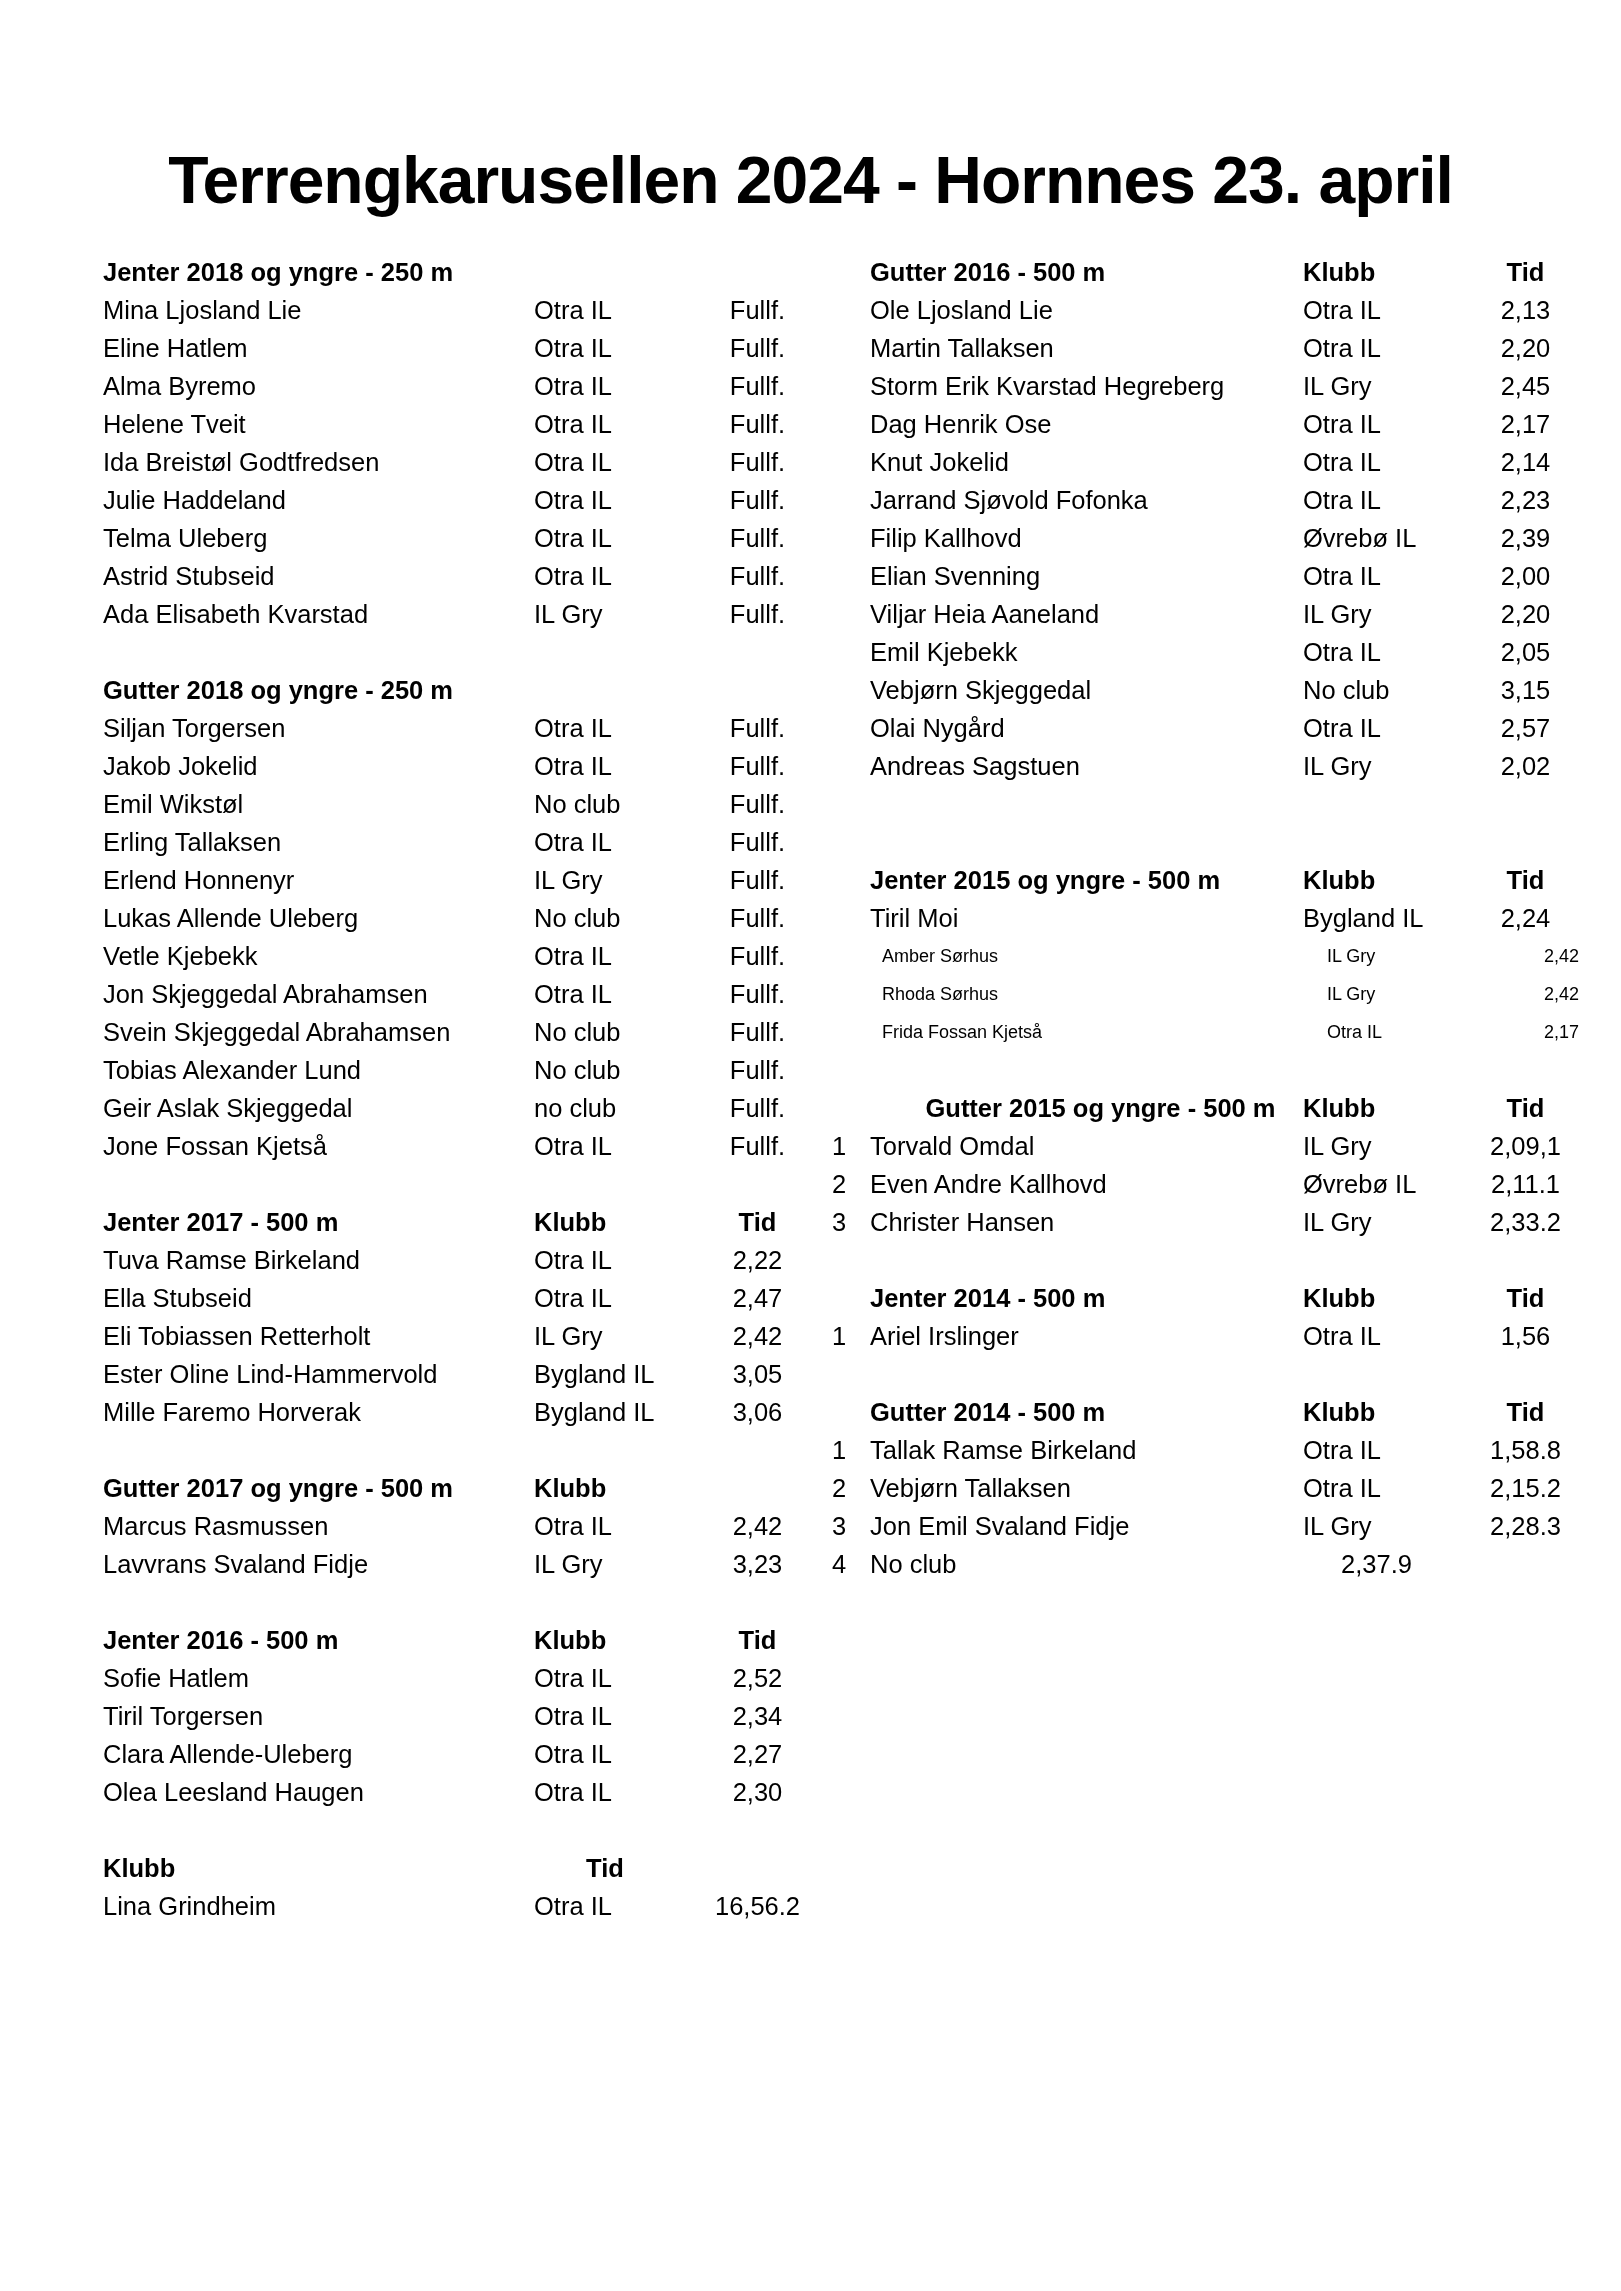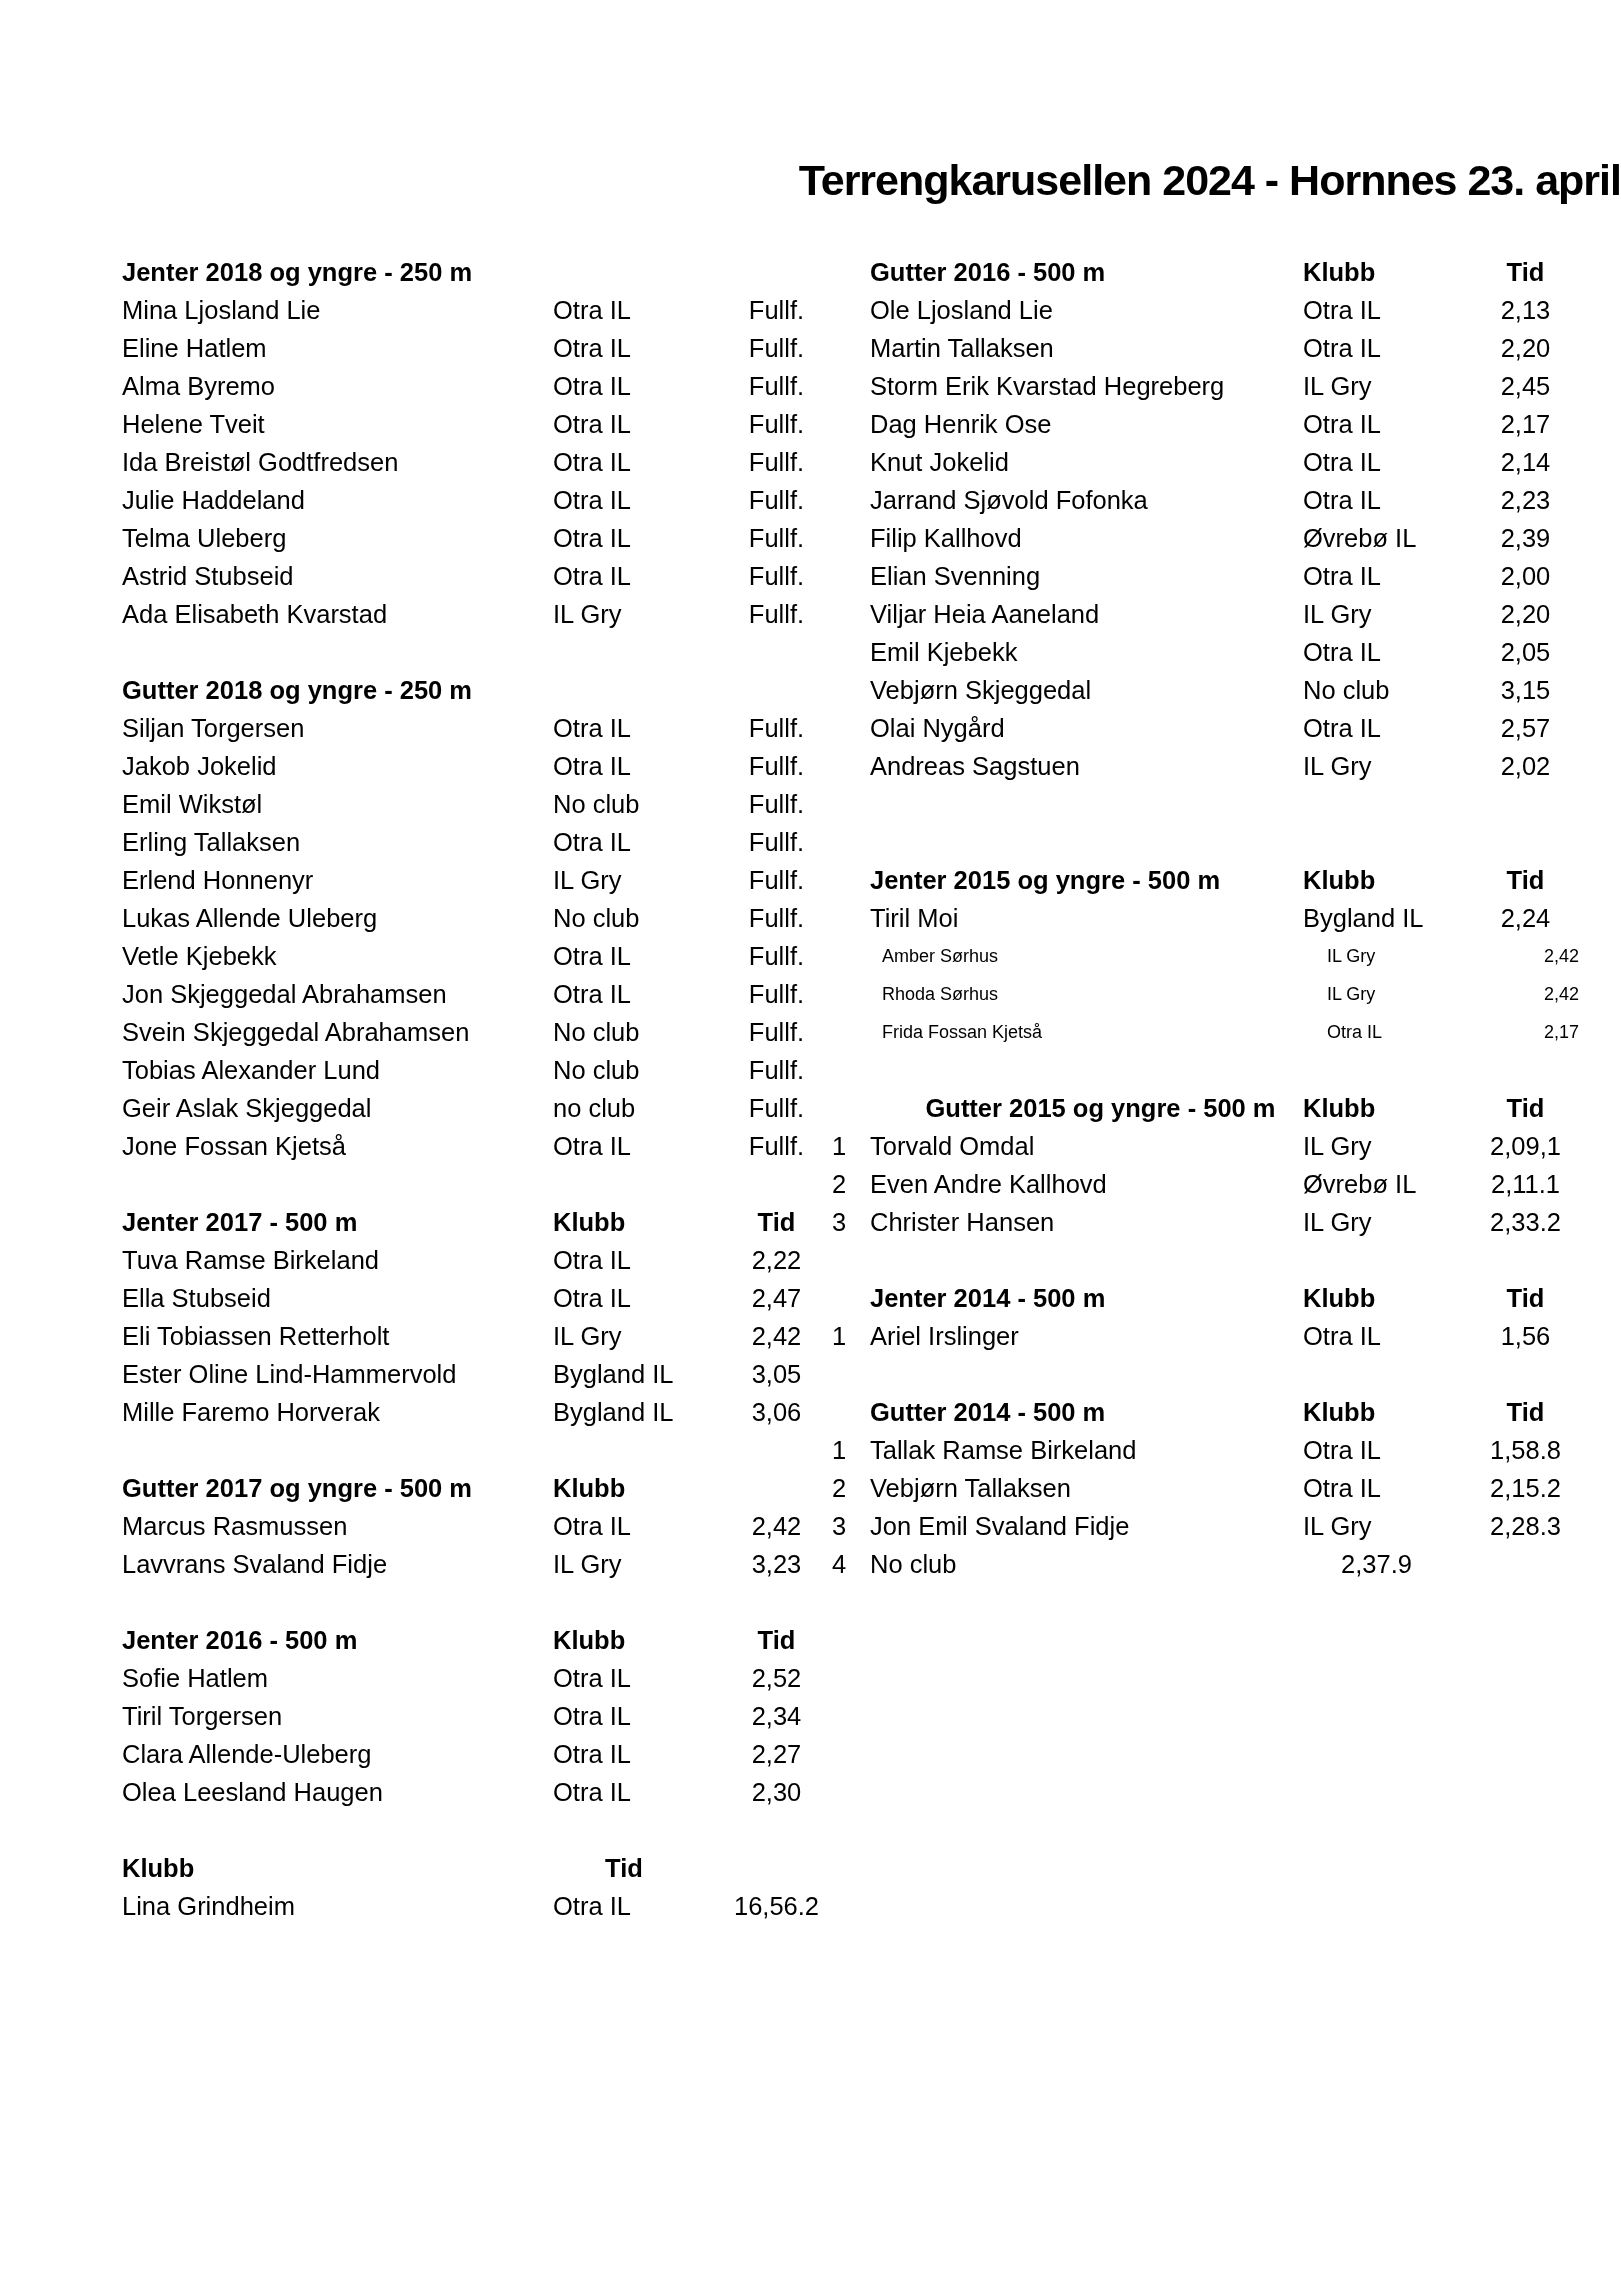--- a/index.html
+++ b/index.html
@@ -4,25 +4,25 @@
 <style>
   html,body { margin:0; padding:0; }
   body {
     width:1621px; height:2292px;
     background:#ffffff; color:#000000;
     font-family:"Liberation Sans", sans-serif;
     position:relative; overflow:hidden;
   }
   .page-title {
     position:absolute; top:145px; left:0; width:1621px;
-    text-align:right; font-size:43px; font-weight:700;
+    text-align:center; font-size:66px; font-weight:700;
     letter-spacing:-1px; line-height:71px; white-space:nowrap;
   }
   .col { position:absolute; top:253px; }
-  #col-left  { left:122px; width:745px; }
+  #col-left  { left:103px; width:745px; }
   #col-right { left:832px; width:779px; }
 
   .section { margin-top:38px; }
   .section:first-child { margin-top:0; }
   .section.extra-gap { margin-top:76px; }
 
   .hrow, .rrow { display:grid; line-height:38px; font-size:25.5px; white-space:nowrap; }
   .hrow { font-weight:700; }
   .rrow.small { font-size:18px;gap:12px; }
 

